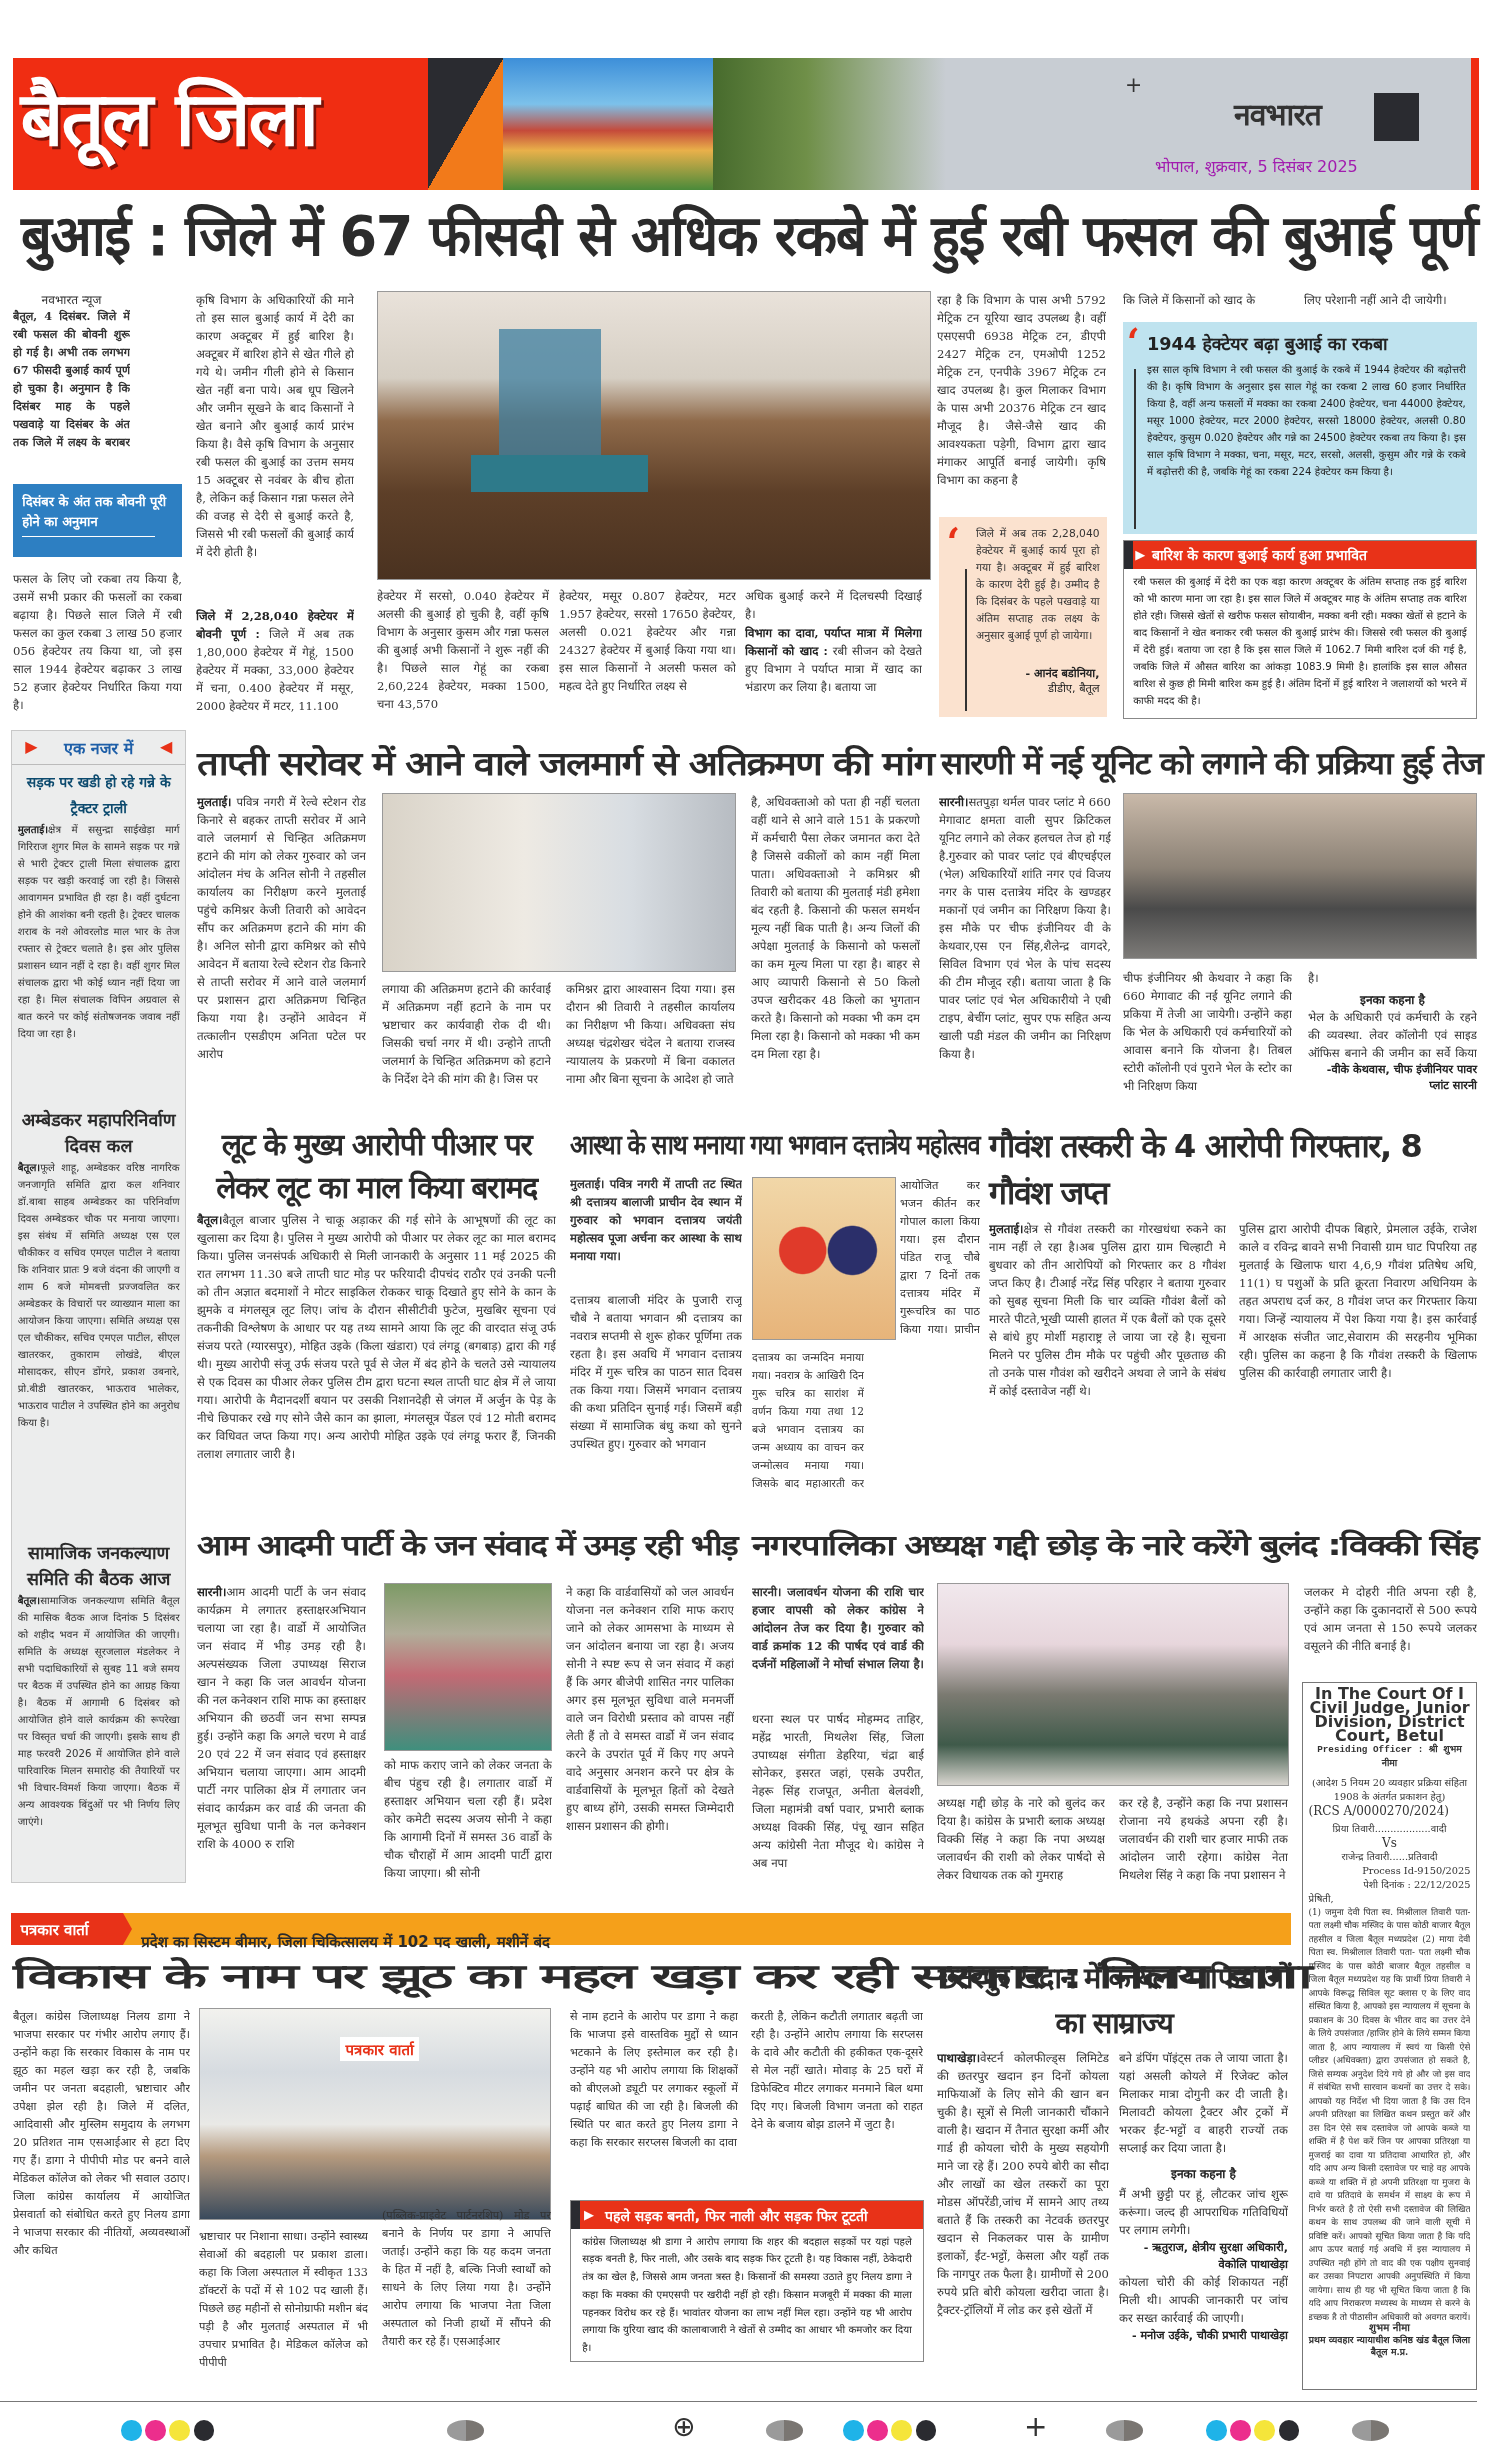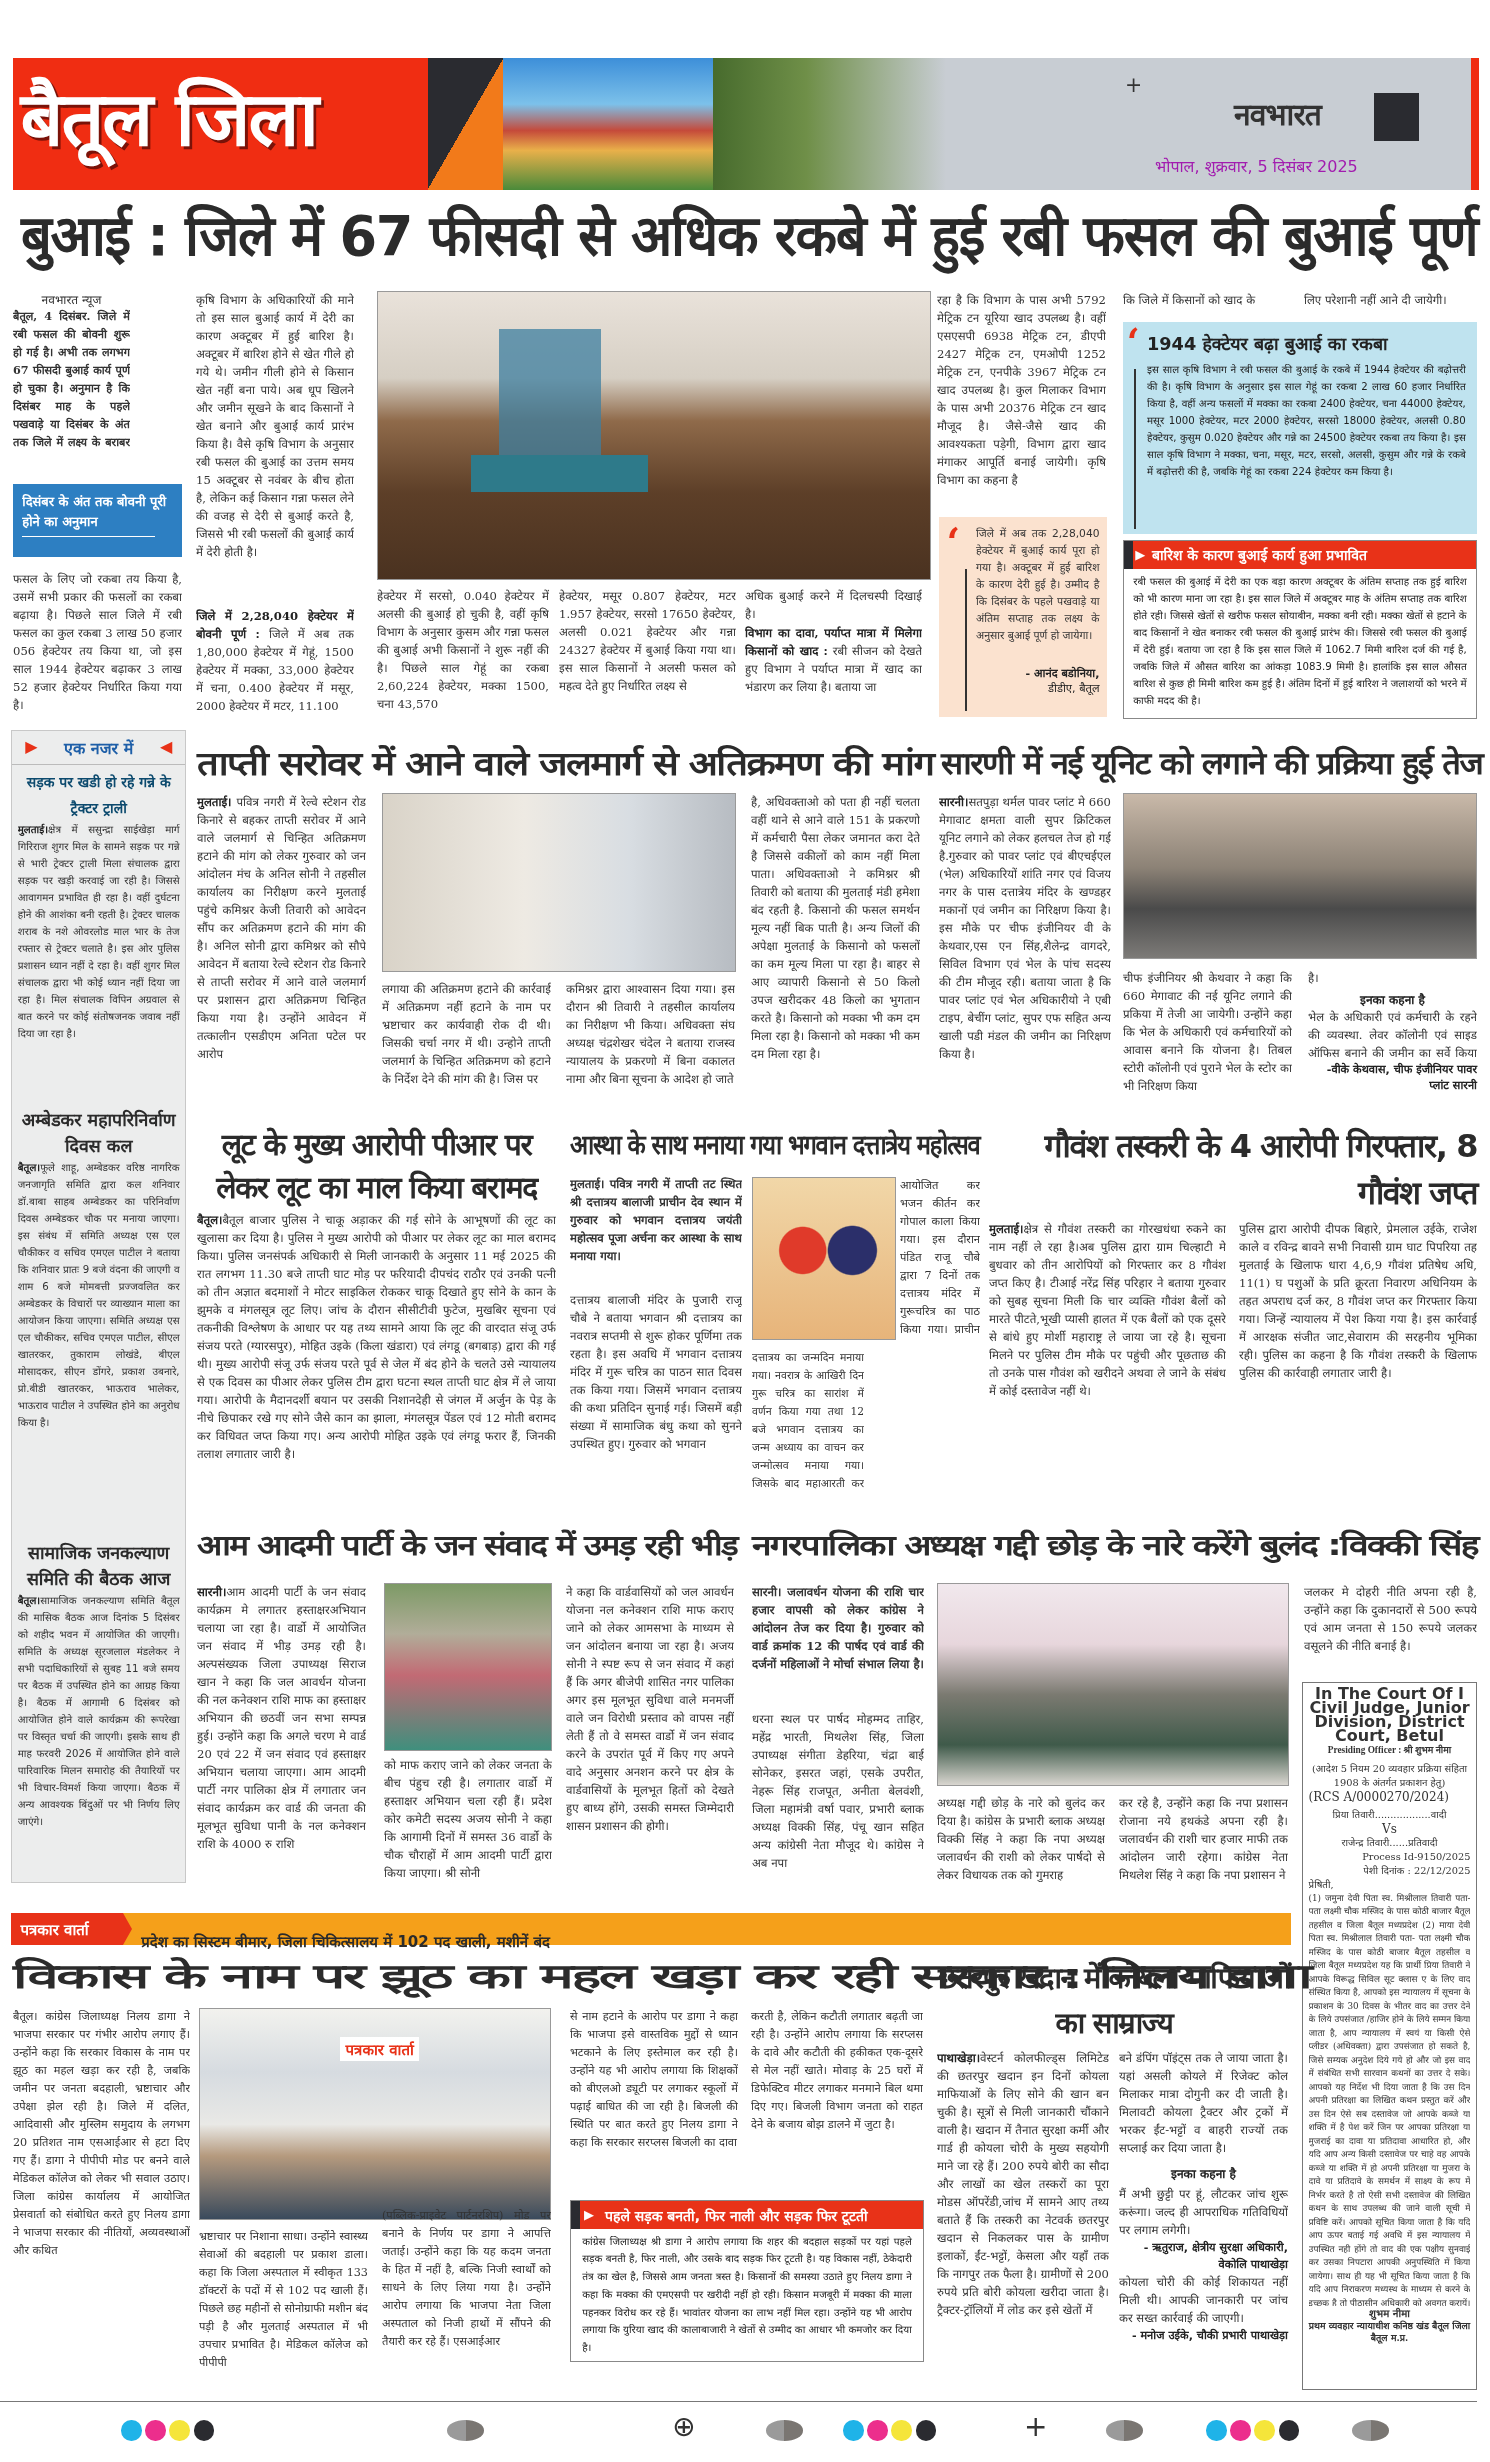--- a/index.html
+++ b/index.html
@@ -135,41 +135,41 @@
 <div class="abs hl" style="left:197px;top:1123px;width:359px;font-size:30px;line-height:43px;white-space:normal;text-align:center">लूट के मुख्य आरोपी पीआर पर लेकर लूट का माल किया बरामद</div>
 <div class="abs txt" style="left:197px;top:1211px;width:359px;height:279px"><b>बैतूल।</b><span>बैतूल बाजार पुलिस ने चाकू अड़ाकर की गई सोने के आभूषणों की लूट का खुलासा कर दिया है। पुलिस ने मुख्य आरोपी को पीआर पर लेकर लूट का माल बरामद किया। पुलिस जनसंपर्क अधिकारी से मिली जानकारी के अनुसार 11 मई 2025 की रात लगभग 11.30 बजे ताप्ती घाट मोड़ पर फरियादी दीपचंद राठौर एवं उनकी पत्नी को तीन अज्ञात बदमाशों ने मोटर साइकिल रोककर चाकू दिखाते हुए सोने के कान के झुमके व मंगलसूत्र लूट लिए। जांच के दौरान सीसीटीवी फुटेज, मुखबिर सूचना एवं तकनीकी विश्लेषण के आधार पर यह तथ्य सामने आया कि लूट की वारदात संजू उर्फ संजय परते (ग्यारसपुर), मोहित उइके (किला खंडारा) एवं लंगडू (बगबाड़) द्वारा की गई थी। मुख्य आरोपी संजू उर्फ संजय परते पूर्व से जेल में बंद होने के चलते उसे न्यायालय से एक दिवस का पीआर लेकर पुलिस टीम द्वारा घटना स्थल ताप्ती घाट क्षेत्र में ले जाया गया। आरोपी के मैदानदर्शी बयान पर उसकी निशानदेही से जंगल में अर्जुन के पेड़ के नीचे छिपाकर रखे गए सोने जैसे कान का झाला, मंगलसूत्र पेंडल एवं 12 मोती बरामद कर विधिवत जप्त किया गए। अन्य आरोपी मोहित उइके एवं लंगडू फरार हैं, जिनकी तलाश लगातार जारी है।</span></div>
 
 <div class="abs hl" style="left: 570px; top: 1123px; font-size: 27px; line-height: 43px; transform: scaleX(0.878244);">आस्था के साथ मनाया गया भगवान दत्तात्रेय महोत्सव</div>
 <div class="abs txt" style="left:570px;top:1175px;width:172px;height:112px;font-weight:bold"><span>मुलताई।</span> <span>पवित्र नगरी में ताप्ती तट स्थित श्री दत्तात्रय बालाजी प्राचीन देव स्थान में गुरुवार को भगवान दत्तात्रय जयंती महोत्सव पूजा अर्चना कर आस्था के साथ मनाया गया।</span></div>
 <div class="abs txt" style="left:570px;top:1291px;width:172px;height:199px">दत्तात्रय बालाजी मंदिर के पुजारी राजू चौबे ने बताया भगवान श्री दत्तात्रय का नवरात्र सप्तमी से शुरू होकर पूर्णिमा तक रहता है। इस अवधि में भगवान दत्तात्रय मंदिर में गुरू चरित्र का पाठन सात दिवस तक किया गया। जिसमें भगवान दत्तात्रय की कथा प्रतिदिन सुनाई गई। जिसमें बड़ी संख्या में सामाजिक बंधु कथा को सुनने उपस्थित हुए। गुरुवार को भगवान</div>
 <div class="abs photo" style="left:752px;top:1177px;width:144px;height:163px;background:radial-gradient(circle at 35% 45%,#e03a2a 0 18%,transparent 19%),radial-gradient(circle at 70% 45%,#2b2f6a 0 18%,transparent 19%),linear-gradient(#f1d7a8,#e7b47a)"></div>
 <div class="abs txt" style="left:900px;top:1177px;width:80px;height:163px;font-size:11.2px">आयोजित कर भजन कीर्तन कर गोपाल काला किया गया। इस दौरान पंडित राजू चौबे द्वारा 7 दिनों तक दत्तात्रय मंदिर में गुरूचरित्र का पाठ किया गया। प्राचीन मंदिर में आ चुके है। पुजारी राजू चौबे ने बताया भगवान दत्तात्रय के अवतार माने जाने वाले श्री वासुदेवानंद सरस्वती स्वामी महाराज इस मंदिर में प्राचीन समय में पधारे थे। उनके द्वारा मंदिर में रूक कर चार्तुमास परायण किया गया था। इस दौरान उन्होने मंदिर में चरण पादुका छोकर गए थे। जो कि आज भी मंदिर में विराजित है।</div>
 <div class="abs txt" style="left:752px;top:1349px;width:112px;height:140px;font-size:10.7px">दत्तात्रय का जन्मदिन मनाया गया। नवरात्र के आखिरी दिन गुरू चरित्र का सारांश में वर्णन किया गया तथा 12 बजे भगवान दत्तात्रय का जन्म अध्याय का वाचन कर जन्मोत्सव मनाया गया। जिसके बाद महाआरती कर महाप्रसादी का वितरण किया गया। वही शाम को मंदिर में भजन संध्या</div>
 
-<div class="abs hl" style="left:989px;top:1123px;width:488px;font-size:32px;line-height:47px;white-space:normal;text-align:right">गौवंश तस्करी के 4 आरोपी गिरफ्तार, 8 गौवंश जप्त</div>
+<div class="abs hl" style="left:989px;top:1123px;width:488px;font-size:32px;line-height:47px;white-space:normal;text-align:left">गौवंश तस्करी के 4 आरोपी गिरफ्तार, 8 गौवंश जप्त</div>
 <div class="abs txt" style="left:989px;top:1220px;width:237px;height:270px"><b>मुलताई।</b><span>क्षेत्र से गौवंश तस्करी का गोरखधंधा रुकने का नाम नहीं ले रहा है।अब पुलिस द्वारा ग्राम चिल्हाटी मे बुधवार को तीन आरोपियों को गिरफ्तार कर 8 गौवंश जप्त किए है। टीआई नरेंद्र सिंह परिहार ने बताया गुरुवार को सुबह सूचना मिली कि चार व्यक्ति गौवंश बैलों को मारते पीटते,भूखी प्यासी हालत में एक बैलों को एक दूसरे से बांधे हुए मोर्शी महाराष्ट्र ले जाया जा रहे है। सूचना मिलने पर पुलिस टीम मौके पर पहुंची और पूछताछ की तो उनके पास गौवंश को खरीदने अथवा ले जाने के संबंध में कोई दस्तावेज नहीं थे।</span></div>
 <div class="abs txt" style="left:1239px;top:1220px;width:238px;height:270px">पुलिस द्वारा आरोपी दीपक बिहारे, प्रेमलाल उईके, राजेश काले व रविन्द्र बावने सभी निवासी ग्राम घाट पिपरिया तह मुलताई के खिलाफ धारा 4,6,9 गौवंश प्रतिषेध अधि, 11(1) घ पशुओं के प्रति क्रूरता निवारण अधिनियम के तहत अपराध दर्ज कर, 8 गौवंश जप्त कर गिरफ्तार किया गया। जिन्हें न्यायालय में पेश किया गया है। इस कार्रवाई में आरक्षक संजीत जाट,सेवाराम की सरहनीय भूमिका रही। पुलिस का कहना है कि गौवंश तस्करी के खिलाफ पुलिस की कार्रवाही लगातार जारी है।</div>
 
 <div class="abs hl" style="left: 197px; top: 1524px; font-size: 28px; line-height: 43px; transform: scaleX(1.182);">आम आदमी पार्टी के जन संवाद में उमड़ रही भीड़</div>
 <div class="abs txt" style="left:197px;top:1583px;width:169px;height:312px"><b>सारनी।</b><span>आम आदमी पार्टी के जन संवाद कार्यक्रम मे लगातर हस्ताक्षरअभियान चलाया जा रहा है। वार्डो में आयोजित जन संवाद में भीड़ उमड़ रही है। अल्पसंख्यक जिला उपाध्यक्ष सिराज खान ने कहा कि जल आवर्धन योजना की नल कनेक्शन राशि माफ का हस्ताक्षर अभियान की छठवीं जन सभा सम्पन्न हुई। उन्होंने कहा कि अगले चरण मे वार्ड 20 एवं 22 में जन संवाद एवं हस्ताक्षर अभियान चलाया जाएगा। आम आदमी पार्टी नगर पालिका क्षेत्र में लगातार जन संवाद कार्यक्रम कर वार्ड की जनता की मूलभूत सुविधा पानी के नल कनेक्शन राशि के 4000 रु राशि</span></div>
 <div class="abs photo" style="left:384px;top:1583px;width:168px;height:168px;background:linear-gradient(#7d9a66 0%,#b1ad99 30%,#c26a74 55%,#3f8f7d 100%)"></div>
 <div class="abs txt" style="left:384px;top:1756px;width:168px;height:140px">को माफ कराए जाने को लेकर जनता के बीच पंहुच रही है। लगातार वार्डो में हस्ताक्षर अभियान चला रही हैं। प्रदेश कोर कमेटी सदस्य अजय सोनी ने कहा कि आगामी दिनों में समस्त 36 वार्डो के चौक चौराहों में आम आदमी पार्टी द्वारा किया जाएगा। श्री सोनी</div>
 <div class="abs txt" style="left:566px;top:1583px;width:168px;height:312px">ने कहा कि वार्डवासियों को जल आवर्धन योजना नल कनेक्शन राशि माफ कराए जाने को लेकर आमसभा के माध्यम से जन आंदोलन बनाया जा रहा है। अजय सोनी ने स्पष्ट रूप से जन संवाद में कहां हैं कि अगर बीजेपी शासित नगर पालिका अगर इस मूलभूत सुविधा वाले मनमर्जी वाले जन विरोधी प्रस्ताव को वापस नहीं लेती हैं तो वे समस्त वार्डो में जन संवाद करने के उपरांत पूर्व में किए गए अपने वादे अनुसार अनशन करने पर क्षेत्र के वार्डवासियों के मूलभूत हितों को देखते हुए बाध्य होंगे, उसकी समस्त जिम्मेदारी शासन प्रशासन की होगी।</div>
 
 <div class="abs hl" style="left: 752px; top: 1524px; font-size: 28px; line-height: 43px; transform: scaleX(1.26094);">नगरपालिका अध्यक्ष गद्दी छोड़ के नारे करेंगे बुलंद :विक्की सिंह</div>
 <div class="abs txt" style="left:752px;top:1583px;width:172px;height:123px;font-weight:bold"><span>सारनी।</span> <span>जलावर्धन योजना की राशि चार हजार वापसी को लेकर कांग्रेस ने आंदोलन तेज कर दिया है। गुरुवार को वार्ड क्रमांक 12 की पार्षद एवं वार्ड की दर्जनों महिलाओं ने मोर्चा संभाल लिया है।</span></div>
 <div class="abs txt" style="left:752px;top:1710px;width:172px;height:186px">धरना स्थल पर पार्षद मोहम्मद ताहिर, महेंद्र भारती, मिथलेश सिंह, जिला उपाध्यक्ष संगीता डेहरिया, चंद्रा बाई सोनेकर, इसरत जहां, एसके उपरीत, नेहरू सिंह राजपूत, अनीता बेलवंशी, जिला महामंत्री वर्षा पवार, प्रभारी ब्लाक अध्यक्ष विक्की सिंह, पंचू खान सहित अन्य कांग्रेसी नेता मौजूद थे। कांग्रेस ने अब नपा</div>
 <div class="abs photo" style="left:937px;top:1583px;width:352px;height:203px;background:linear-gradient(#f1e8ed 0%,#e7d6dc 30%,#7b7a71 55%,#3f5a4a 80%,#d9d6d0 100%)"></div>
 <div class="abs txt" style="left:937px;top:1794px;width:168px;height:102px">अध्यक्ष गद्दी छोड़ के नारे को बुलंद कर दिया है। कांग्रेस के प्रभारी ब्लाक अध्यक्ष विक्की सिंह ने कहा कि नपा अध्यक्ष जलावर्धन की राशी को लेकर पार्षदो से लेकर विधायक तक को गुमराह</div>
 <div class="abs txt" style="left:1119px;top:1794px;width:169px;height:102px">कर रहे है, उन्होंने कहा कि नपा प्रशासन रोजाना नये हथकंडे अपना रही है। जलावर्धन की राशी चार हजार माफी तक आंदोलन जारी रहेगा। कांग्रेस नेता मिथलेश सिंह ने कहा कि नपा प्रशासन ने</div>
 <div class="abs txt" style="left:1304px;top:1583px;width:173px;height:89px">जलकर मे दोहरी नीति अपना रही है, उन्होंने कहा कि दुकानदारों से 500 रूपये एवं आम जनता से 150 रूपये जलकर वसूलने की नीति बनाई है।</div>
 
 <div class="abs legal" style="left:1302px;top:1682px;width:175px;height:708px">
   <div style="text-align:center;font-family:'DejaVu Sans',sans-serif;font-weight:bold;font-size:16px;line-height:14px">In The Court Of I Civil Judge, Junior Division, District Court, Betul</div>
-  <div style="text-align:center;font-family:Liberation Serif, serif;font-weight:bold;font-size:9.3px">Presiding Officer : श्री शुभम नीमा</div>
+  <div style="text-align:center;font-family:Liberation Mono, monospace;font-weight:bold;font-size:9.3px">Presiding Officer : श्री शुभम नीमा</div>
   <div style="text-align:center;margin-top:5.6px">(आदेश 5 नियम 20 व्यवहार प्रक्रिया संहिता 1908 के अंतर्गत प्रकाशन हेतु)</div>
   <div style="text-align:left;font-size:12px">(RCS A/0000270/2024)</div>
   <div style="text-align:center;margin-top:3.7px">प्रिया तिवारी..................वादी</div>
   <div style="text-align:center;font-size:12px">Vs</div>
   <div style="text-align:center">राजेन्द्र तिवारी......प्रतिवादी</div>
   <div style="text-align:right">Process Id-9150/2025</div>
   <div style="text-align:right">पेशी दिनांक : 22/12/2025</div>
   <div>प्रेषिती,</div>
   <div style="font-size:8.8px;line-height:13.5px;height:414px;overflow:hidden">(1) जमुना देवी पिता स्व. मिश्रीलाल तिवारी पता- पता लक्ष्मी चौक मस्जिद के पास कोठी बाजार बैतूल तहसील व जिला बैतूल मध्यप्रदेश (2) माया देवी पिता स्व. मिश्रीलाल तिवारी पता- पता लक्ष्मी चौक मस्जिद के पास कोठी बाजार बैतूल तहसील व जिला बैतूल मध्यप्रदेश यह कि प्रार्थी प्रिया तिवारी ने आपके विरूद्ध सिविल सूट क्लास ए के लिए वाद संस्थित किया है, आपको इस न्यायालय में सूचना के प्रकाशन के 30 दिवस के भीतर वाद का उत्तर देने के लिये उपसंजात /हाजिर होने के लिये सम्मन किया जाता है, आप न्यायालय में स्वयं या किसी ऐसे प्लीडर (अधिवक्ता) द्वारा उपसंजात हो सकते है, जिसे सम्यक अनुदेश दिये गये हो और जो इस वाद में संबंधित सभी सारवान कथनों का उत्तर दे सके। आपको यह निर्देश भी दिया जाता है कि उस दिन अपनी प्रतिरक्षा का लिखित कथन प्रस्तुत करें और उस दिन ऐसे सब दस्तावेज जो आपके कब्जे या शक्ति में है पेश करें जिन पर आपका प्रतिरक्षा या मुजराई का दावा या प्रतिदावा आधारित हो, और यदि आप अन्य किसी दस्तावेज पर चाहे वह आपके कब्जे या शक्ति में हो अपनी प्रतिरक्षा या मुजरा के दावे या प्रतिदावे के समर्थन में साक्ष्य के रूप में निर्भर करते है तो ऐसी सभी दस्तावेज की लिखित कथन के साथ उपलब्ध की जाने वाली सूची में प्रविष्टि करें। आपको सूचित किया जाता है कि यदि आप ऊपर बताई गई अवधि में इस न्यायालय में उपस्थित नही होंगे तो वाद की एक पक्षीय सुनवाई कर उसका निपटारा आपकी अनुपस्थिति में किया जायेगा। साथ ही यह भी सूचित किया जाता है कि यदि आप निराकरण मध्यस्थ के माध्यम से करने के इच्छुक है तो पीठासीन अधिकारी को अवगत करायें। यह आज तारीख 13 नवंबर 2025 को मेरे हस्ताक्षर से और न्यायालय की मुद्रा लगा कर दिया गया है।</div>
   <div style="text-align:center;font-weight:bold;font-size:10.2px">शुभम नीमा</div>

